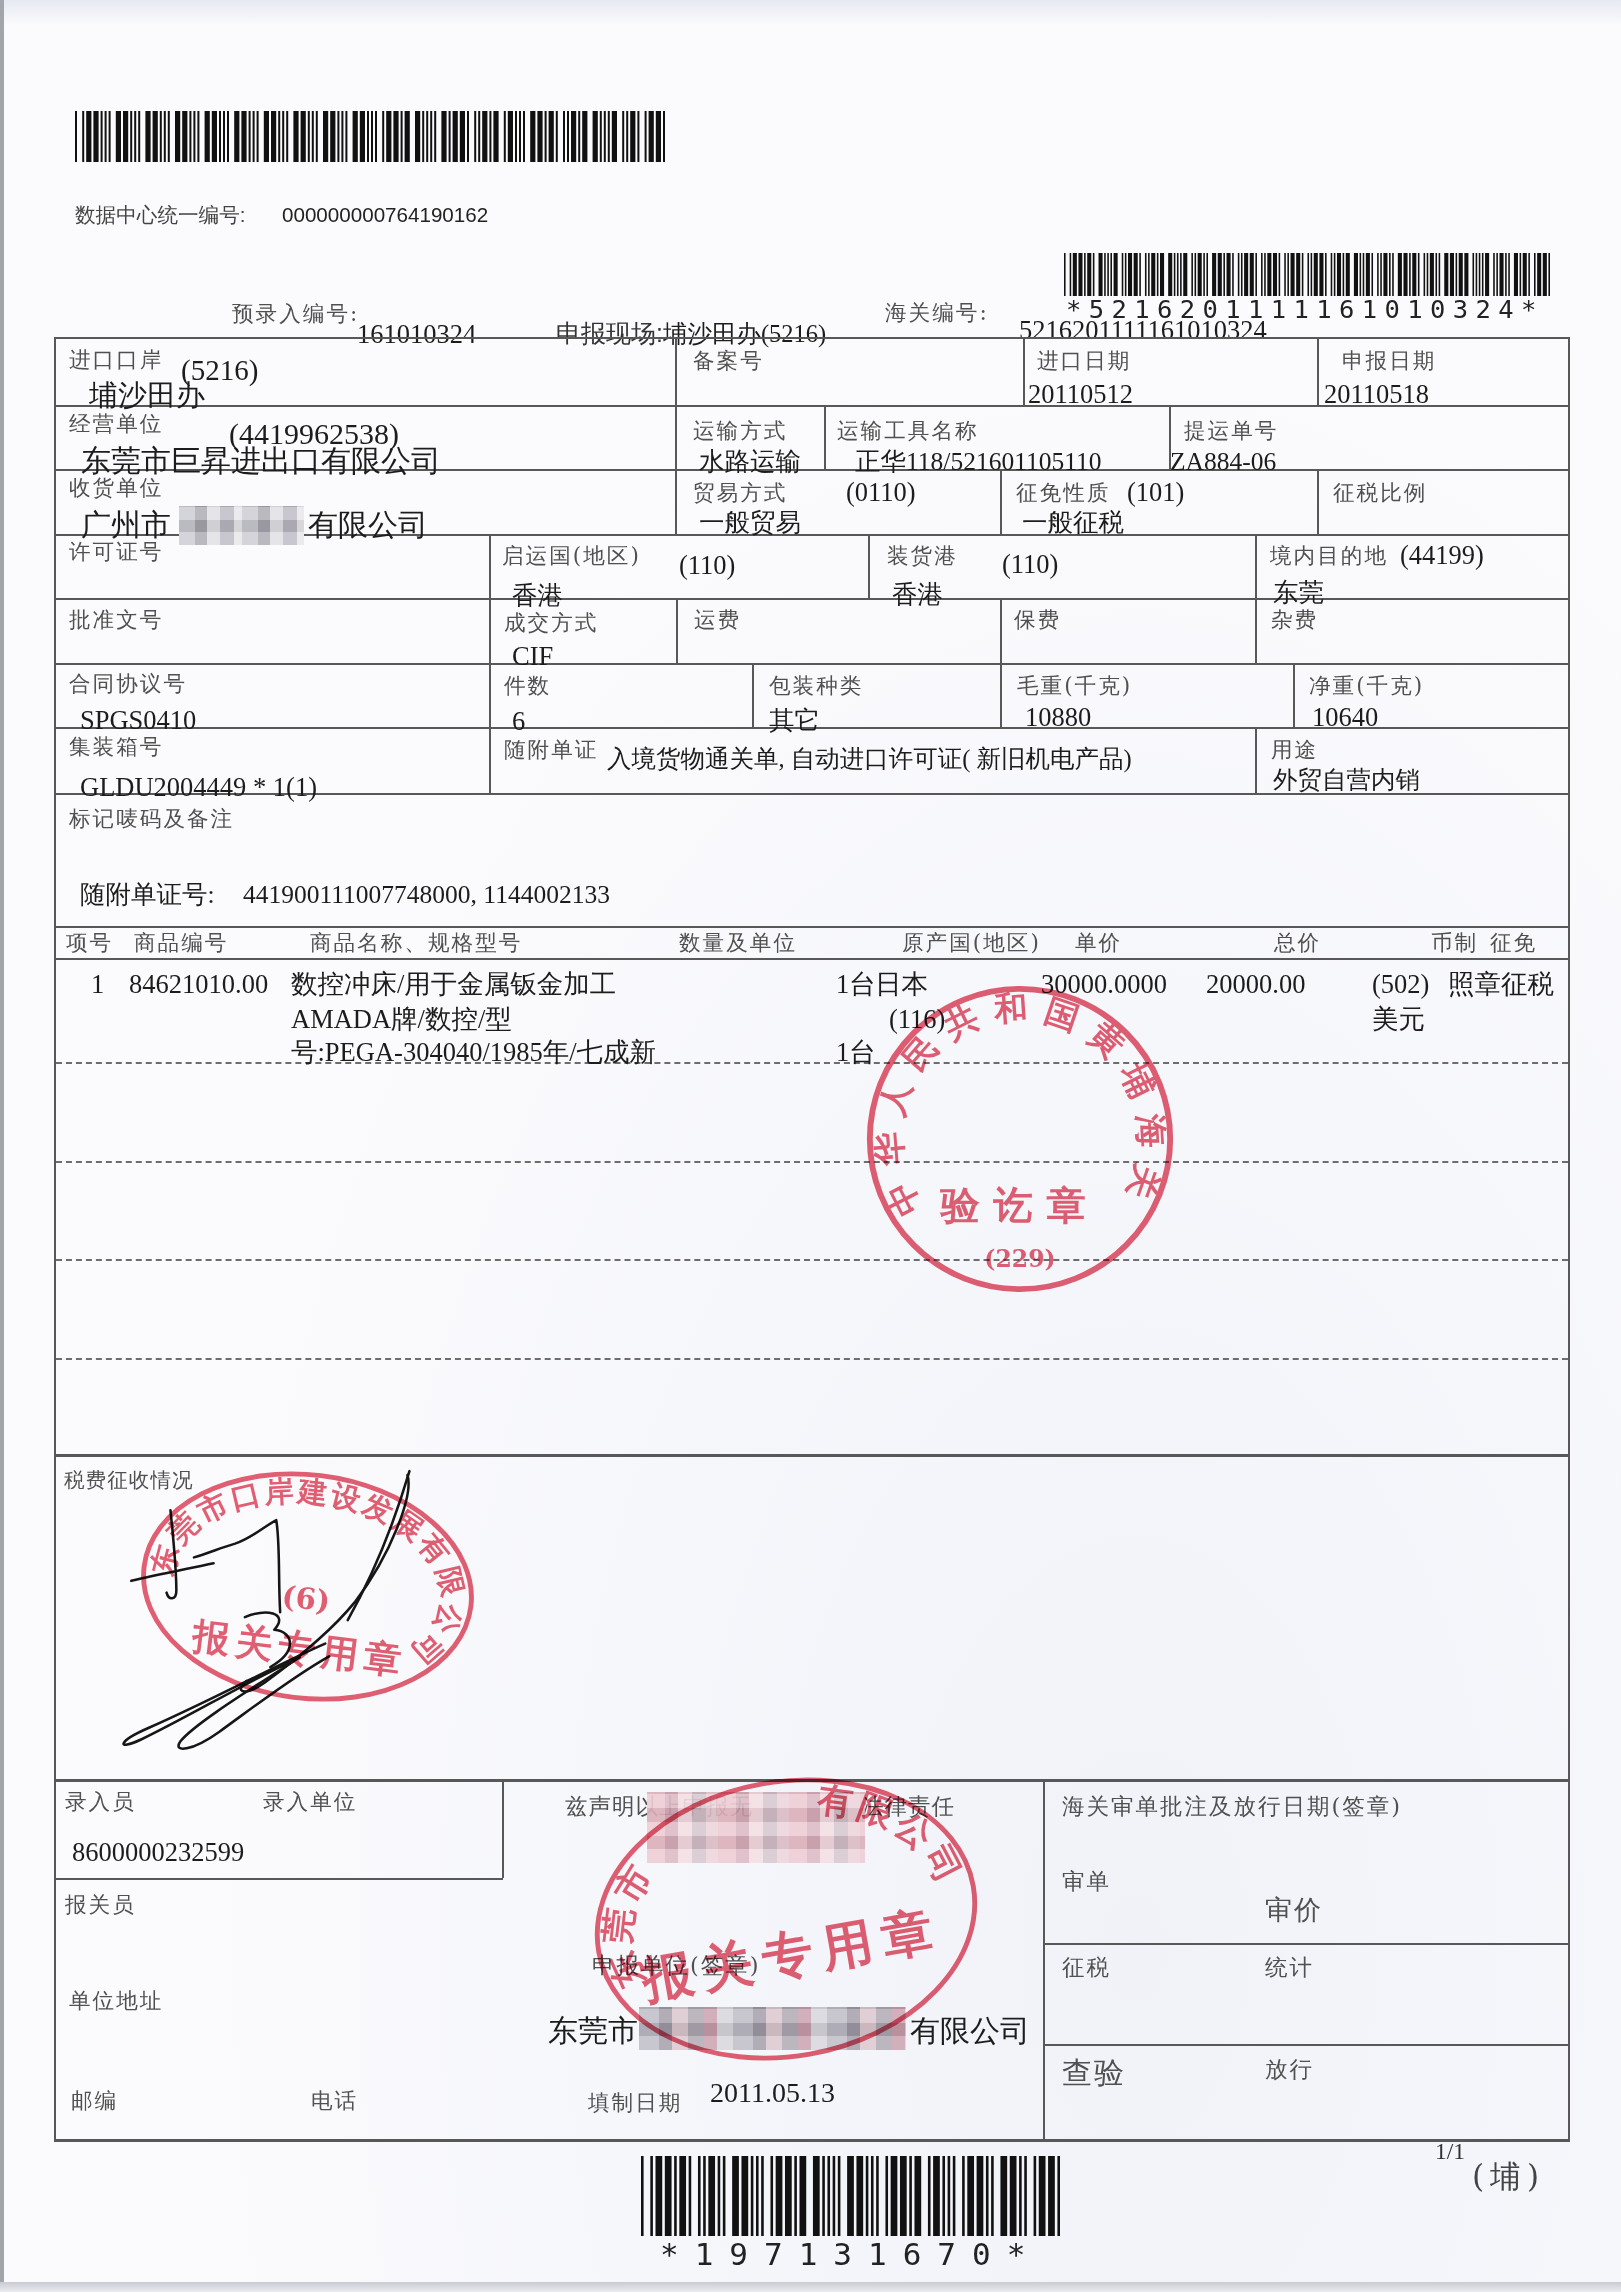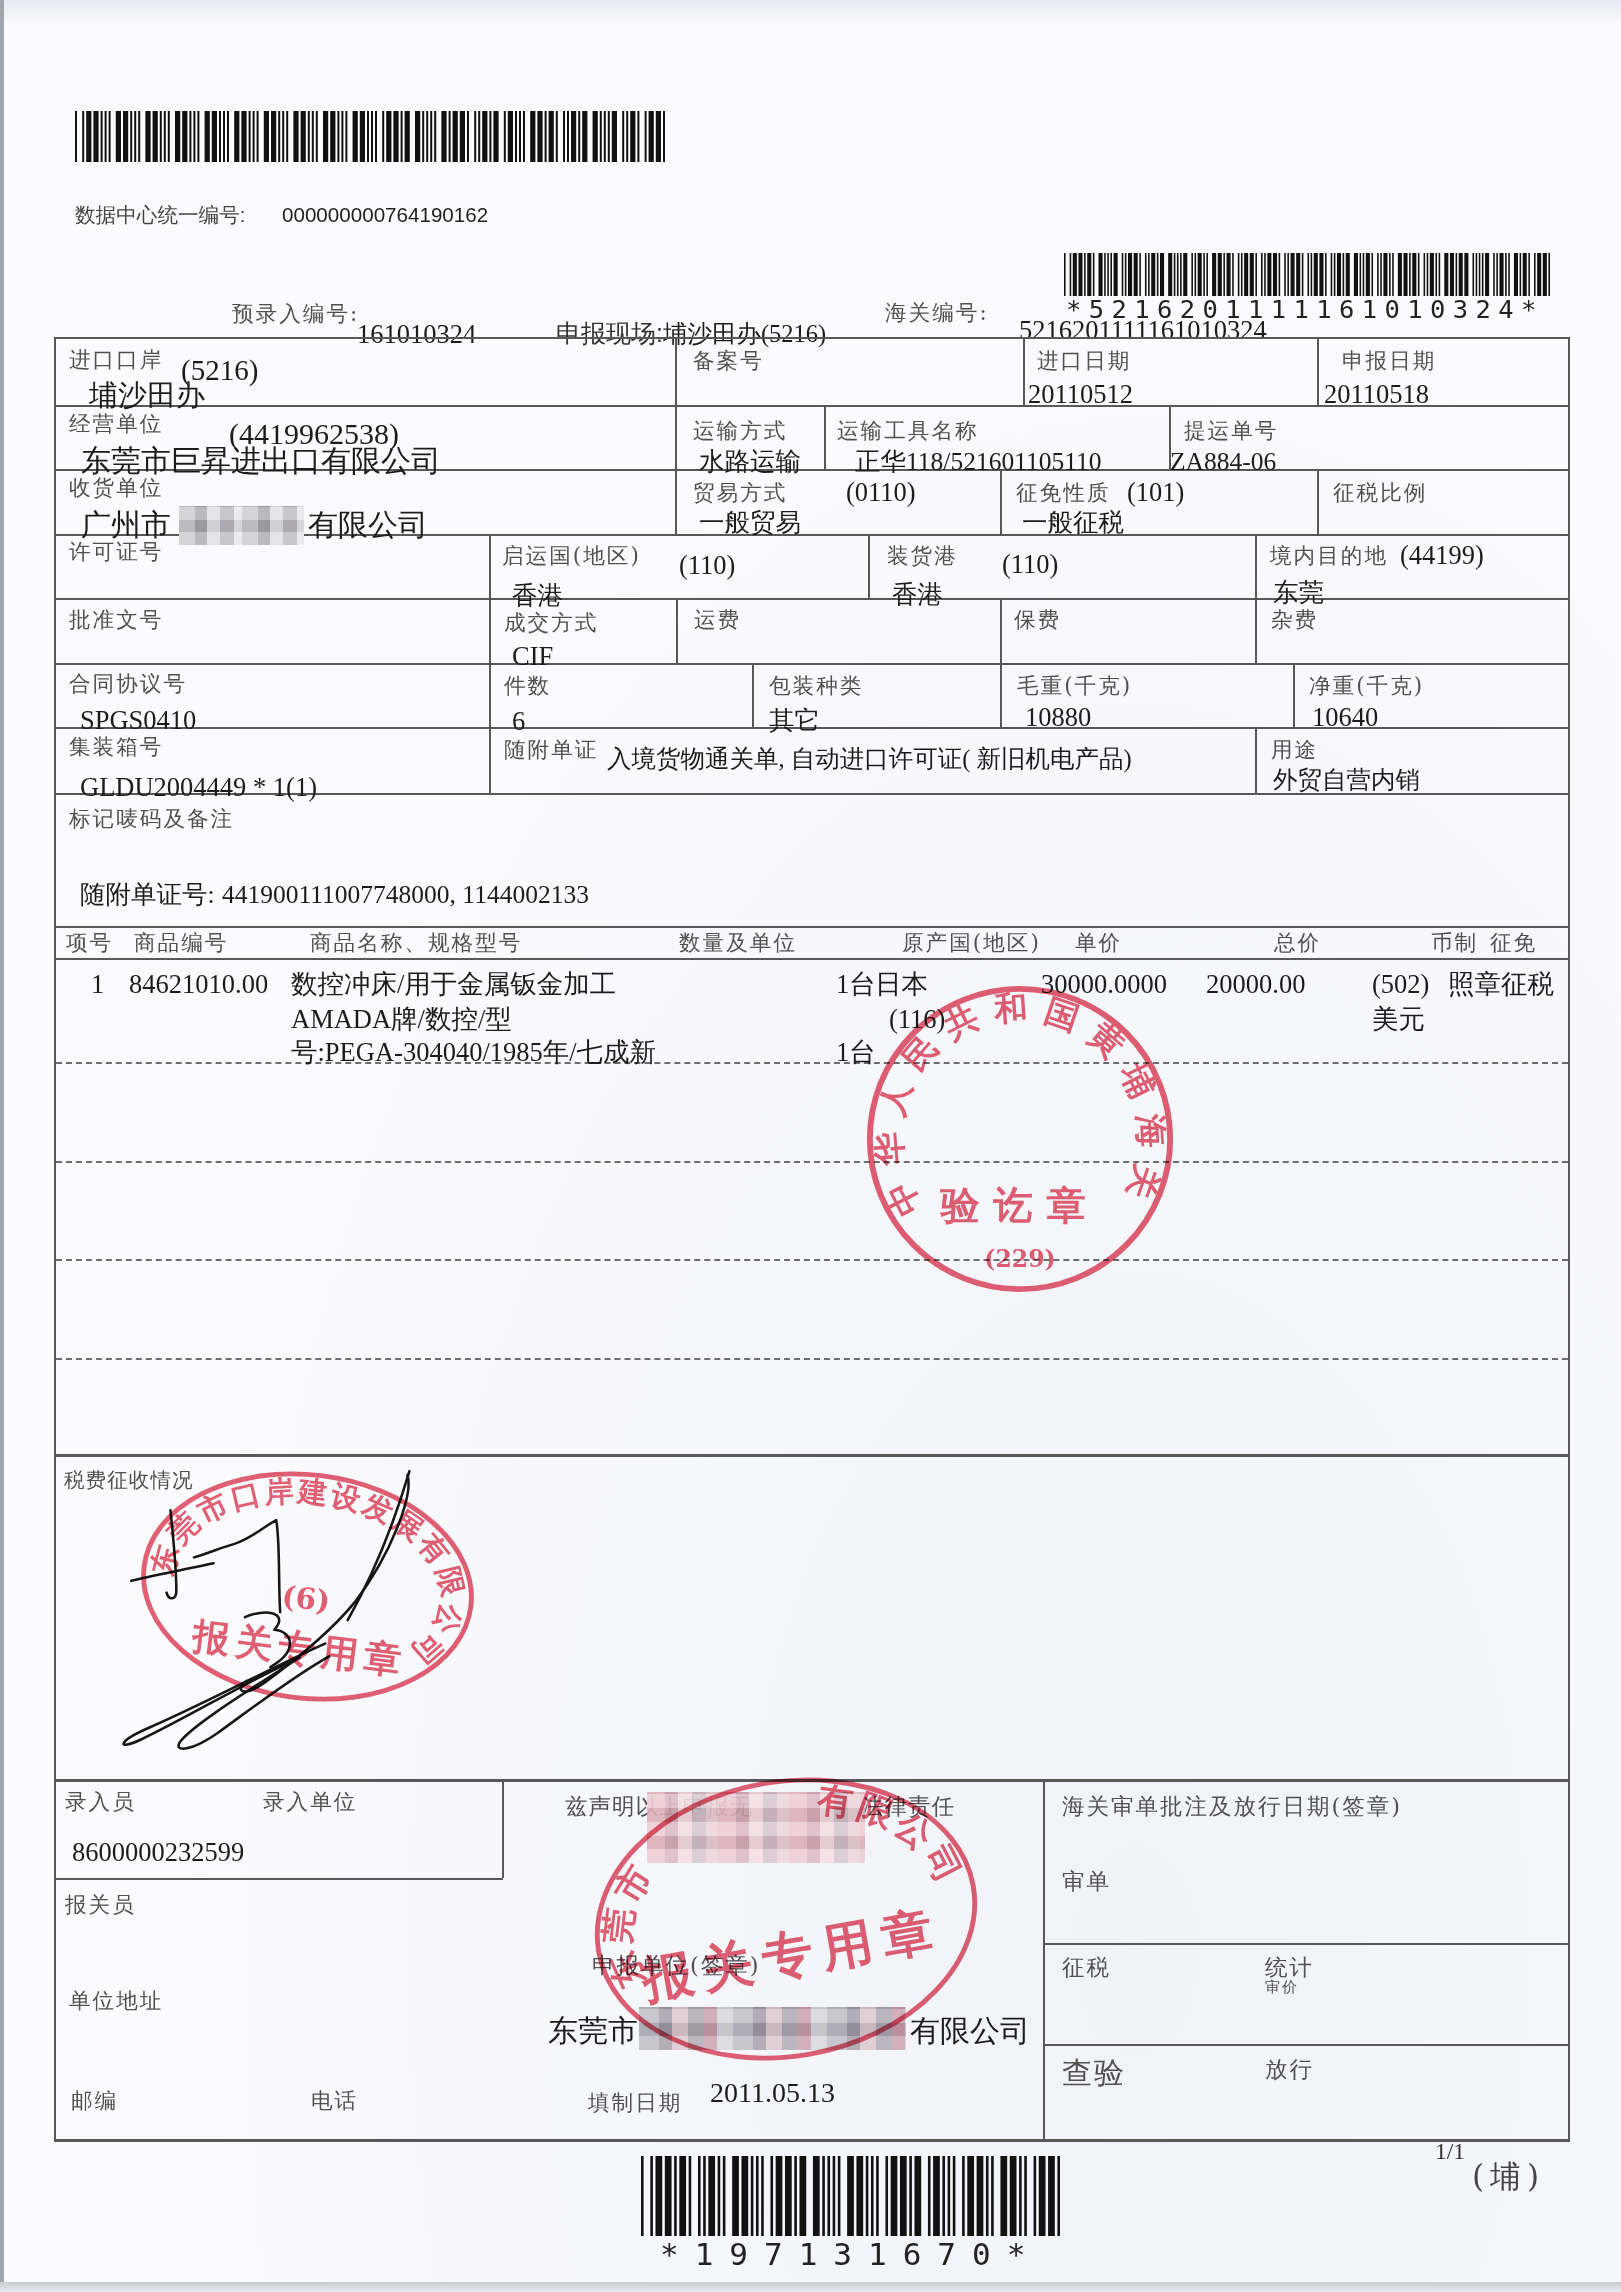--- a/index.html
+++ b/index.html
@@ -396,21 +396,21 @@
   <span class="t lbl" style="left:69px;top:736px">集装箱号</span>
   <span class="t val f27" style="left:80px;top:774px">GLDU2004449 * 1(1)</span>
   <span class="t lbl" style="left:504px;top:739px">随附单证</span>
   <span class="t val f25" style="left:607px;top:747px">入境货物通关单, 自动进口许可证( 新旧机电产品)</span>
   <span class="t lbl" style="left:1271px;top:739px">用途</span>
   <span class="t val f25" style="left:1273px;top:768px">外贸自营内销</span>
 
   <span class="t lbl" style="left:69px;top:808px">标记唛码及备注</span>
   <span class="t val" style="left:80px;top:882px">
     <span>随附单证号:</span>
-    <span style="margin-left:1px">441900111007748000, 1144002133</span>
+    <span style="margin-left:22px">441900111007748000, 1144002133</span>
   </span>
 
   <div>
     <span class="t lbl" style="left:66px;top:932px">项号</span>
     <span class="t lbl" style="left:134px;top:932px">商品编号</span>
     <span class="t lbl" style="left:310px;top:932px">商品名称、规格型号</span>
     <span class="t lbl" style="left:679px;top:932px">数量及单位</span>
     <span class="t lbl" style="left:902px;top:932px">原产国(地区)</span>
     <span class="t lbl" style="left:1075px;top:932px">单价</span>
     <span class="t lbl" style="left:1274px;top:932px">总价</span>
@@ -448,21 +448,21 @@
   <span class="t lbl" style="left:565px;top:1795px;font-size:22.5px;letter-spacing:1px">兹声明以上申报无</span>
   <span class="t lbl" style="left:861px;top:1795px;font-size:22.5px;letter-spacing:1px">法律责任</span>
   <span class="t lbl" style="left:592px;top:1954px;font-size:22.5px">申报单位(签章)</span>
   <span class="t val f31" style="left:548px;top:2016px">东莞市</span>
   <span class="t val f31" style="left:910px;top:2016px">有限公司</span>
   <span class="t lbl" style="left:588px;top:2092px">填制日期</span>
   <span class="t val" style="left:710px;top:2079px;font-size:28px">2011.05.13</span>
 
   <span class="t lbl" style="left:1062px;top:1795px;font-size:22.5px">海关审单批注及放行日期(签章)</span>
   <span class="t lbl" style="left:1062px;top:1870px;font-size:22.5px">审单</span>
-  <span class="t lbl" style="left:1265px;top:1980px;font-size:15px">审价</span>
+  <span class="t lbl" style="left:1265px;top:1896px;font-size:27px">审价</span>
   <span class="t lbl" style="left:1062px;top:1956px;font-size:22.5px">征税</span>
   <span class="t lbl" style="left:1265px;top:1956px;font-size:22.5px">统计</span>
   <span class="t lbl" style="left:1062px;top:2058px;font-size:30px">查验</span>
   <span class="t lbl" style="left:1265px;top:2058px;font-size:22.5px">放行</span>
 
   <span class="t val" style="left:1435px;top:2140px;font-size:23.5px;color:#333">1/1</span>
   <span class="t lbl" style="left:1472px;top:2161px;font-size:31px;letter-spacing:5.9px;color:#444">(埔)</span>
   <div class="barcode" style="left:641px;top:2156px;width:419px;height:80px">
       <svg width="419" height="80" viewBox="0 0 161.7999999999999 82" preserveAspectRatio="none">
         <rect x="0" y="0" width="1" height="82"></rect>

